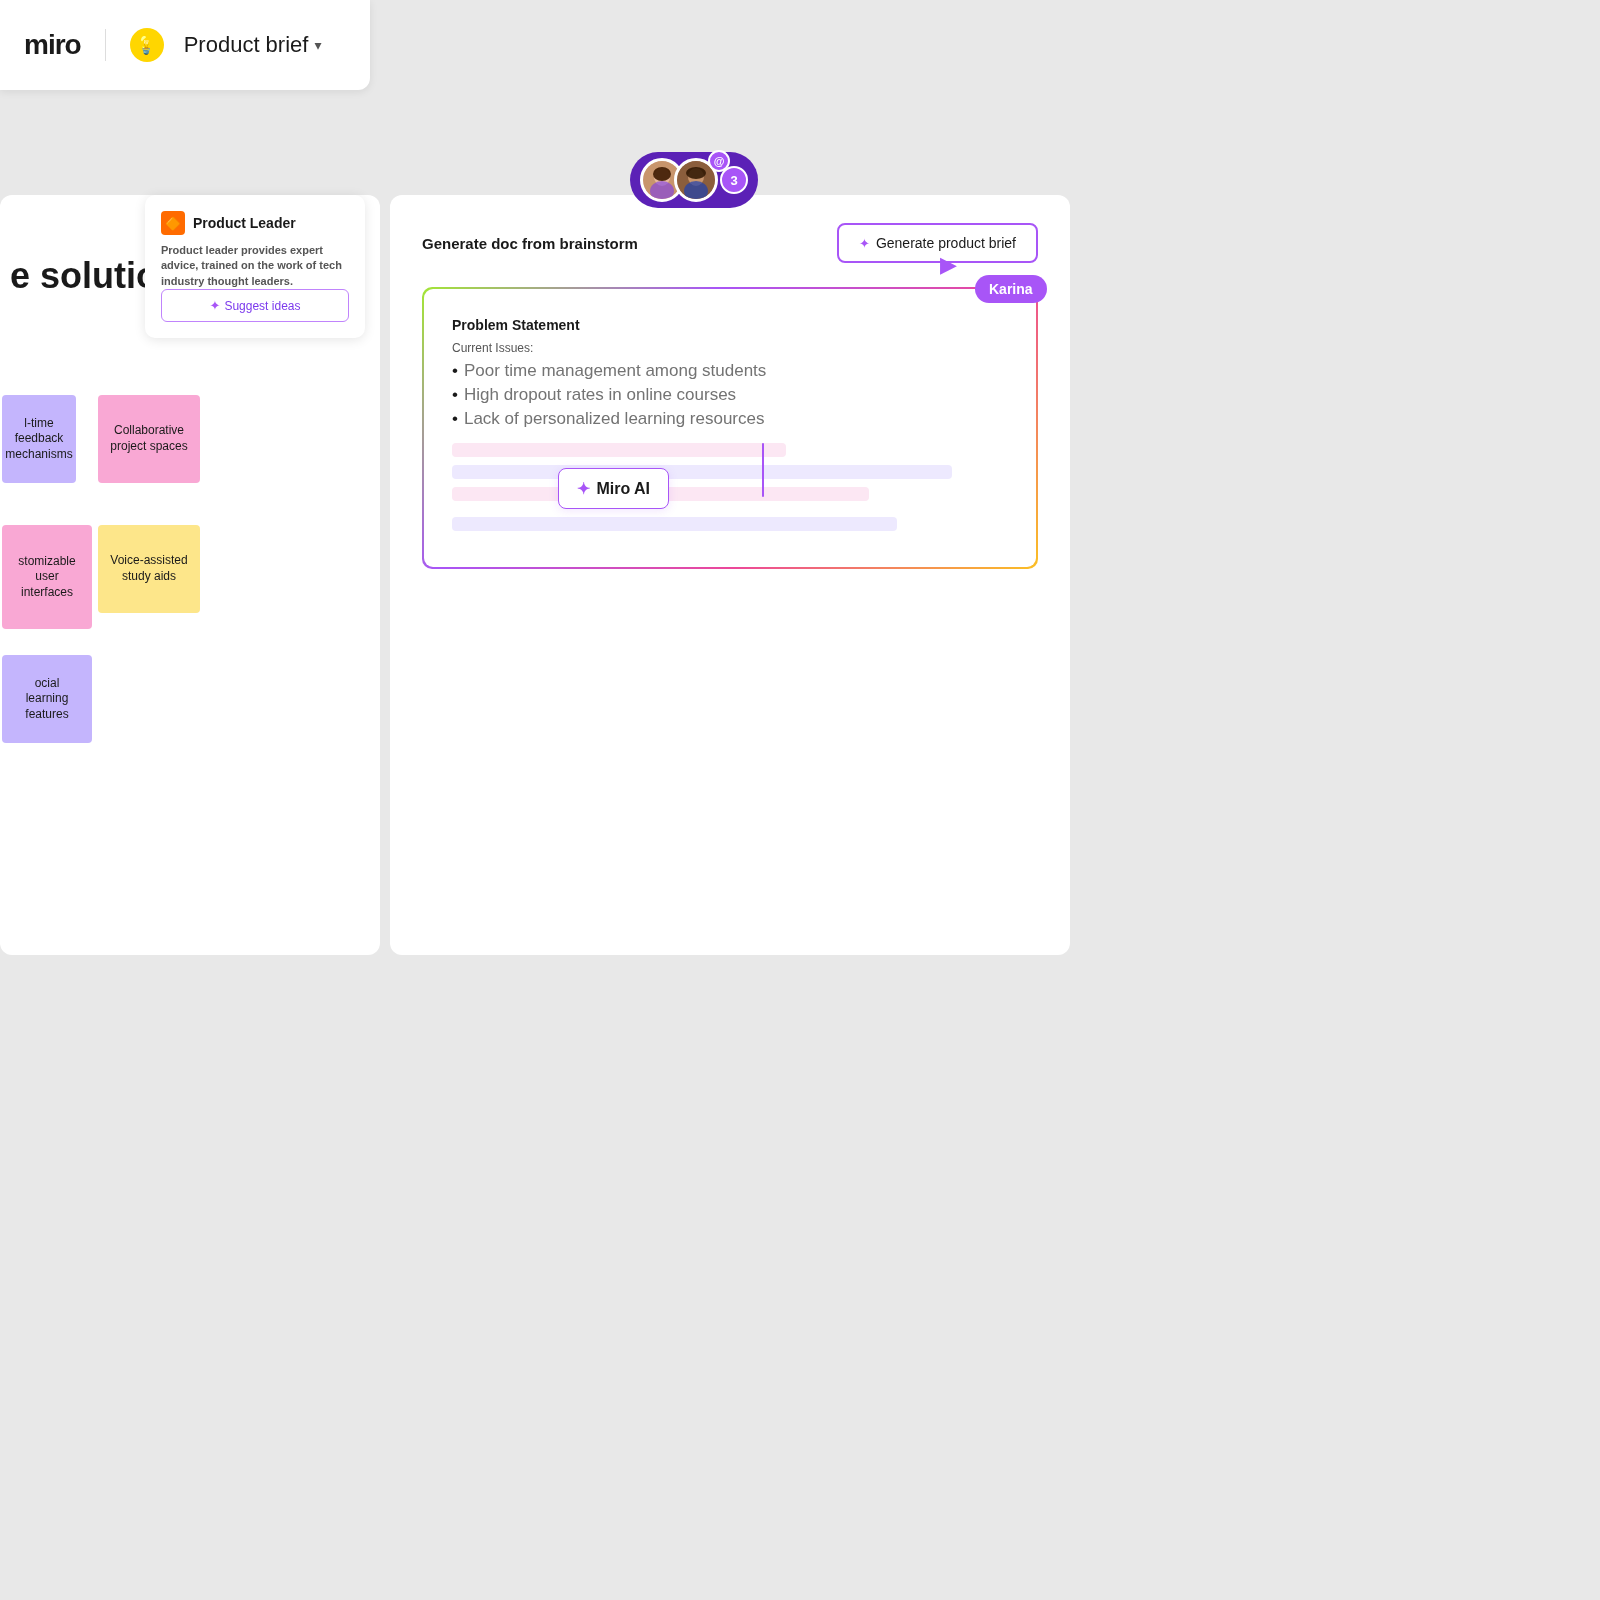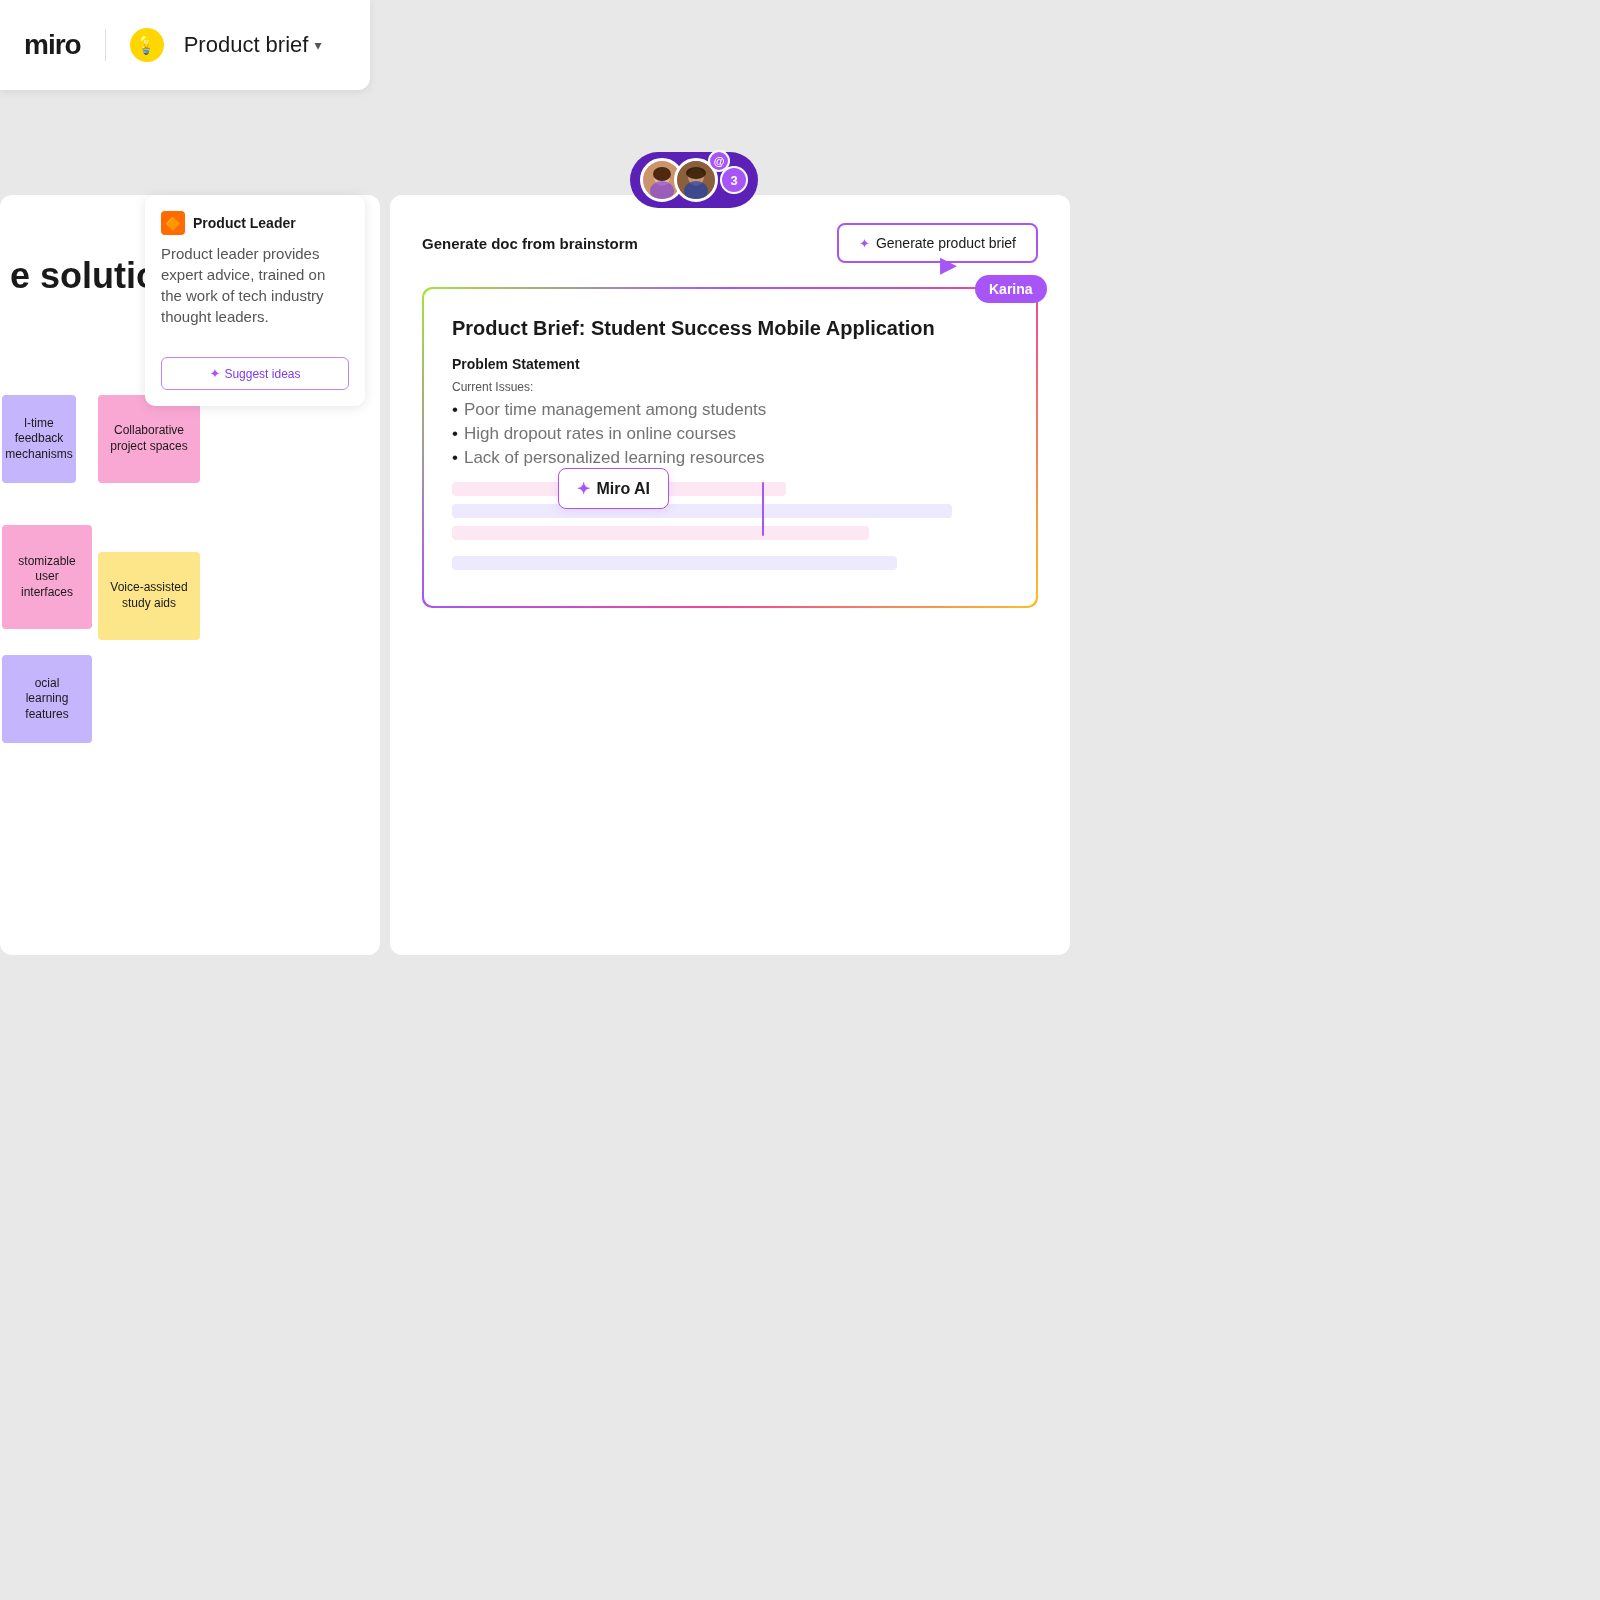--- a/index.html
+++ b/index.html
@@ -101,24 +101,25 @@
       align-items: center;
       justify-content: center;
       font-size: 13px;
     }
     .pl-title {
       font-size: 14px;
       font-weight: 600;
       color: #1a1a1a;
     }
     .pl-desc {
-      font-size: 15px;
+      font-size: 11px;
       color: #555;
       line-height: 1.4;
-      margin-bottom: 30px;
+      margin-bottom: 0;
+      font-weight: bold;
     }
     .suggest-btn {
       width: 100%;
       padding: 8px 12px;
       border: 1.5px solid #c084fc;
       border-radius: 6px;
       background: #fff;
       color: #7c3aed;
       font-size: 12px;
       font-weight: 500;
@@ -408,40 +409,39 @@
 </div>
 
 <div class="sticky" style="background:#f9a8d4; top:395px; left:98px; width:102px; height:88px; font-size:12px;">
   Collaborative<br>project spaces
 </div>
 
 <div class="sticky" style="background:#f9a8d4; top:525px; left:2px; width:90px; height:104px; font-size:12px;">
   stomizable user<br>interfaces
 </div>
 
-<div class="sticky" style="background:#fde68a; top:525px; left:98px; width:102px; height:88px; font-size:12px;margin-top:27px;">
+<div class="sticky" style="background:#fde68a; top:525px; left:98px; width:102px; height:88px; font-size:12px;">
   Voice-assisted<br>study aids
 </div>
 
 <div class="sticky" style="background:#c4b5fd; top:655px; left:2px; width:90px; height:88px; font-size:12px;">
   ocial learning<br>features
 </div>
 
 <div id="right-panel">
   <div class="panel-header">
     <span class="panel-title">Generate doc from brainstorm</span>
     <button class="gen-btn">
       <span class="sparkle">✦</span>
       <span>Generate product brief</span>
     </button>
   </div>
 
   <div id="doc-frame-outer">
     <div id="doc-frame-inner">
-      <div class="doc-title">Product Brief: Student Success Mobile Application</div>
       <div class="doc-section-title">Problem Statement</div>
       <div class="doc-label">Current Issues:</div>
       <div class="doc-bullet">Poor time management among students</div>
       <div class="doc-bullet">High dropout rates in online courses</div>
       <div class="doc-bullet">Lack of personalized learning resources</div>
 
       <div style="margin-top: 14px; position:relative;">
         <div style="display:flex; gap:12px; align-items:flex-start;">
           <div style="flex:1;">
             <div class="ai-line ai-line-pink" style="width:60%;"></div>

